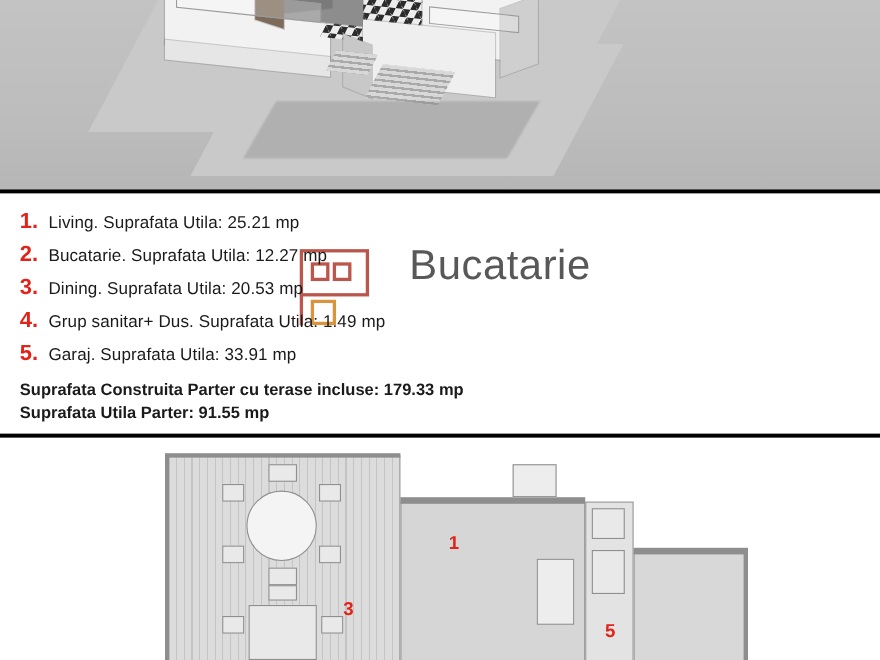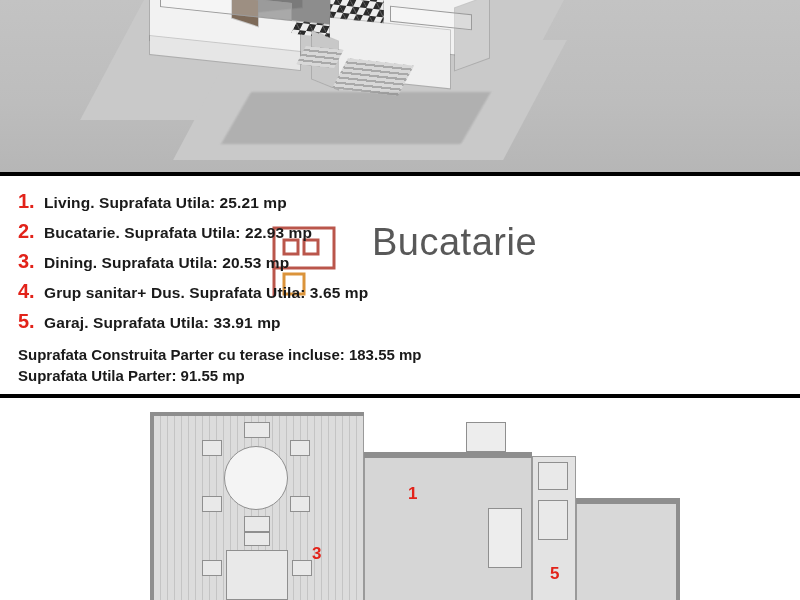--- a/index.html
+++ b/index.html
@@ -110,21 +110,21 @@
   .legend-num {
     color: #e2231a;
     font-size: 20px;
     font-weight: 700;
     width: 26px;
     flex: 0 0 26px;
   }
   .legend-text {
     color: #1a1a1a;
     font-size: 15.5px;
-    font-weight: 700;
+    font-weight: 400;
     letter-spacing: 0.1px;
   }
   .legend-totals {
     position: relative;
     z-index: 3;
     padding: 6px 0 0 18px;
   }
   .total-line {
     color: #1a1a1a;
     font-size: 15px;
@@ -269,38 +269,38 @@
       </div>
     </div>
 
     <ul class="legend-list">
       <li class="legend-item">
         <span class="legend-num">1.</span>
         <span class="legend-text">Living. Suprafata Utila: 25.21 mp</span>
       </li>
       <li class="legend-item">
         <span class="legend-num">2.</span>
-        <span class="legend-text">Bucatarie. Suprafata Utila: 22.93 mp</span>
+        <span class="legend-text">Bucatarie. Suprafata Utila: 12.27 mp</span>
       </li>
       <li class="legend-item">
         <span class="legend-num">3.</span>
         <span class="legend-text">Dining. Suprafata Utila: 20.53 mp</span>
       </li>
       <li class="legend-item">
         <span class="legend-num">4.</span>
-        <span class="legend-text">Grup sanitar+ Dus. Suprafata Utila: 3.65 mp</span>
+        <span class="legend-text">Grup sanitar+ Dus. Suprafata Utila: 1.49 mp</span>
       </li>
       <li class="legend-item">
         <span class="legend-num">5.</span>
         <span class="legend-text">Garaj. Suprafata Utila: 33.91 mp</span>
       </li>
     </ul>
 
     <div class="legend-totals">
-      <div class="total-line">Suprafata Construita Parter cu terase incluse: 183.55 mp</div>
+      <div class="total-line">Suprafata Construita Parter cu terase incluse: 179.33 mp</div>
       <div class="total-line">Suprafata Utila Parter: 91.55 mp</div>
     </div>
   </div>
 
   <div class="divider"></div>
 
   <div class="plan-panel">
     <div class="plan-wrap">
 
       <div class="room hatch-v" style="left:12px; top:10px; width:212px; height:190px;"></div>

